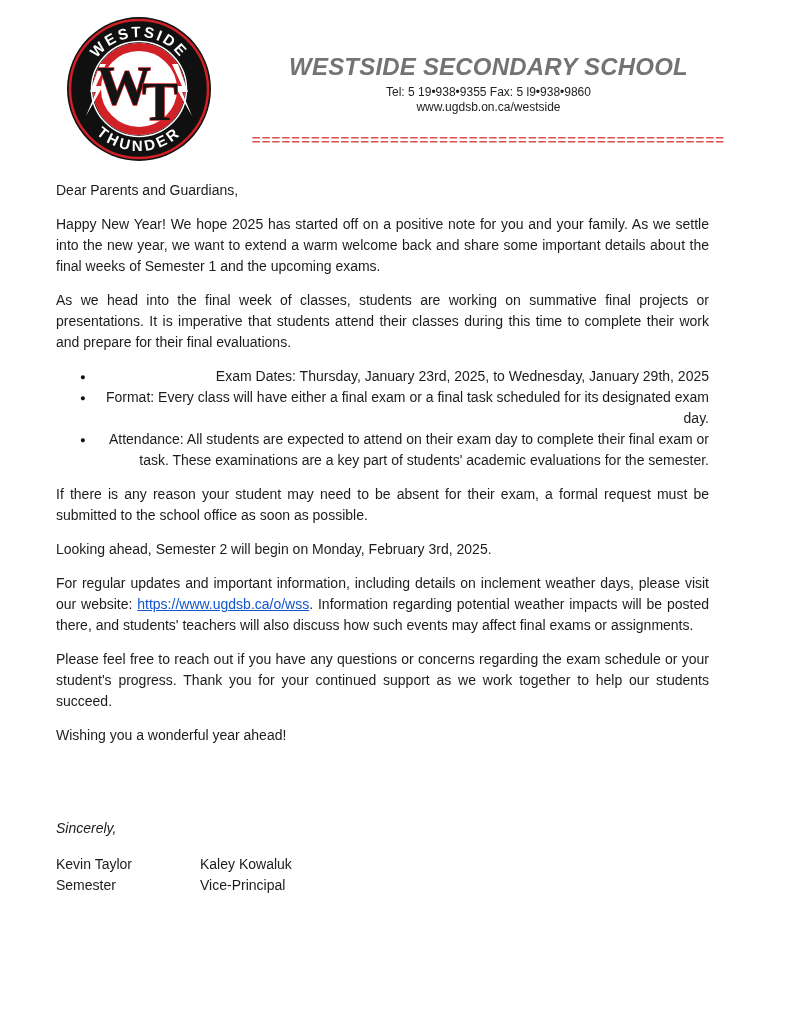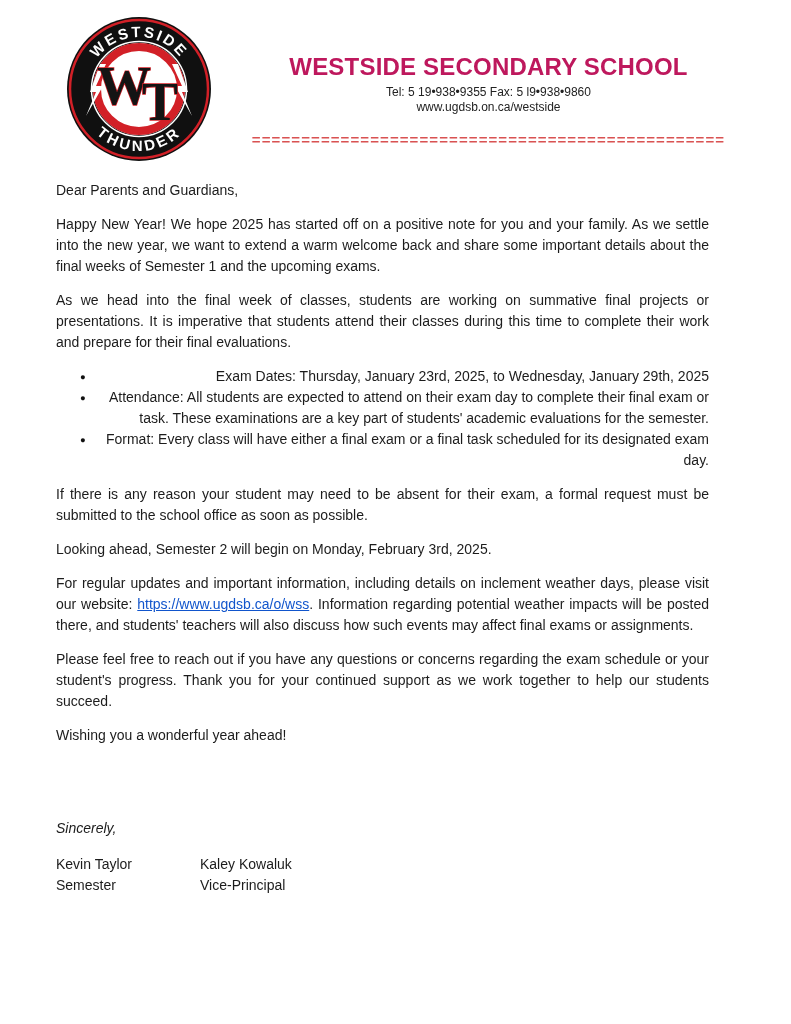--- a/index.html
+++ b/index.html
@@ -74,40 +74,40 @@
 
         <polygon points="34,48 24,76 30,76 20,100 37,70 30,70 40,48" fill="#ffffff"></polygon>
         <polygon points="112,48 122,76 116,76 126,100 109,70 116,70 106,48" fill="#ffffff"></polygon>
 
         <text x="58" y="88" text-anchor="middle" font-family="Liberation Serif, serif" font-size="54" font-weight="bold" fill="#141414" stroke="#d22027" stroke-width="1.3" paint-order="stroke">W</text>
         <text x="94" y="104" text-anchor="middle" font-family="Liberation Serif, serif" font-size="54" font-weight="bold" fill="#141414" stroke="#d22027" stroke-width="1.3" paint-order="stroke">T</text>
       </svg>
     </div>
 
     <div class="header-text">
-      <div class="school-name" style="color:#be185d;">WESTSIDE SECONDARY SCHOOL</div>
+      <div class="school-name" style="color:#737373;font-style:italic;">WESTSIDE SECONDARY SCHOOL</div>
       <div class="addr-line">Tel: 5 19•938•9355 Fax: 5 l9•938•9860</div>
       <div class="addr-line">www.ugdsb.on.ca/westside</div>
       <div class="separator" style="color:#d95252;">================================================</div>
     </div>
   </div>
 
   <div class="body">
 
     <p class="salutation">Dear Parents and Guardians,</p>
 
     <p class="para">Happy New Year! We hope 2025 has started off on a positive note for you and your family. As we settle into the new year, we want to extend a warm welcome back and share some important details about the final weeks of Semester 1 and the upcoming exams.</p>
 
     <p class="para">As we head into the final week of classes, students are working on summative final projects or presentations. It is imperative that students attend their classes during this time to complete their work and prepare for their final evaluations.</p>
 
 
     <ul class="bullets">
       <li>Exam Dates: Thursday, January 23rd, 2025, to Wednesday, January 29th, 2025</li>
+      <li>Format: Every class will have either a final exam or a final task scheduled for its designated exam day.</li>
       <li>Attendance: All students are expected to attend on their exam day to complete their final exam or task. These examinations are a key part of students' academic evaluations for the semester.</li>
-      <li>Format: Every class will have either a final exam or a final task scheduled for its designated exam day.</li>
     </ul>
 
     <p class="para">If there is any reason your student may need to be absent for their exam, a formal request must be submitted to the school office as soon as possible.</p>
 
     <p class="para no-justify">Looking ahead, Semester 2 will begin on Monday, February 3rd, 2025.</p>
 
     <p class="para"><span>For regular updates and important information, including details on inclement weather days, please visit our website: </span><a class="weblink" style="color:#1155cc;">https://www.ugdsb.ca/o/wss</a><span>. Information regarding potential weather impacts will be posted there, and students' teachers will also discuss how such events may affect final exams or assignments.</span></p>
 
     <p class="para">Please feel free to reach out if you have any questions or concerns regarding the exam schedule or your student's progress. Thank you for your continued support as we work together to help our students succeed.</p>
 

